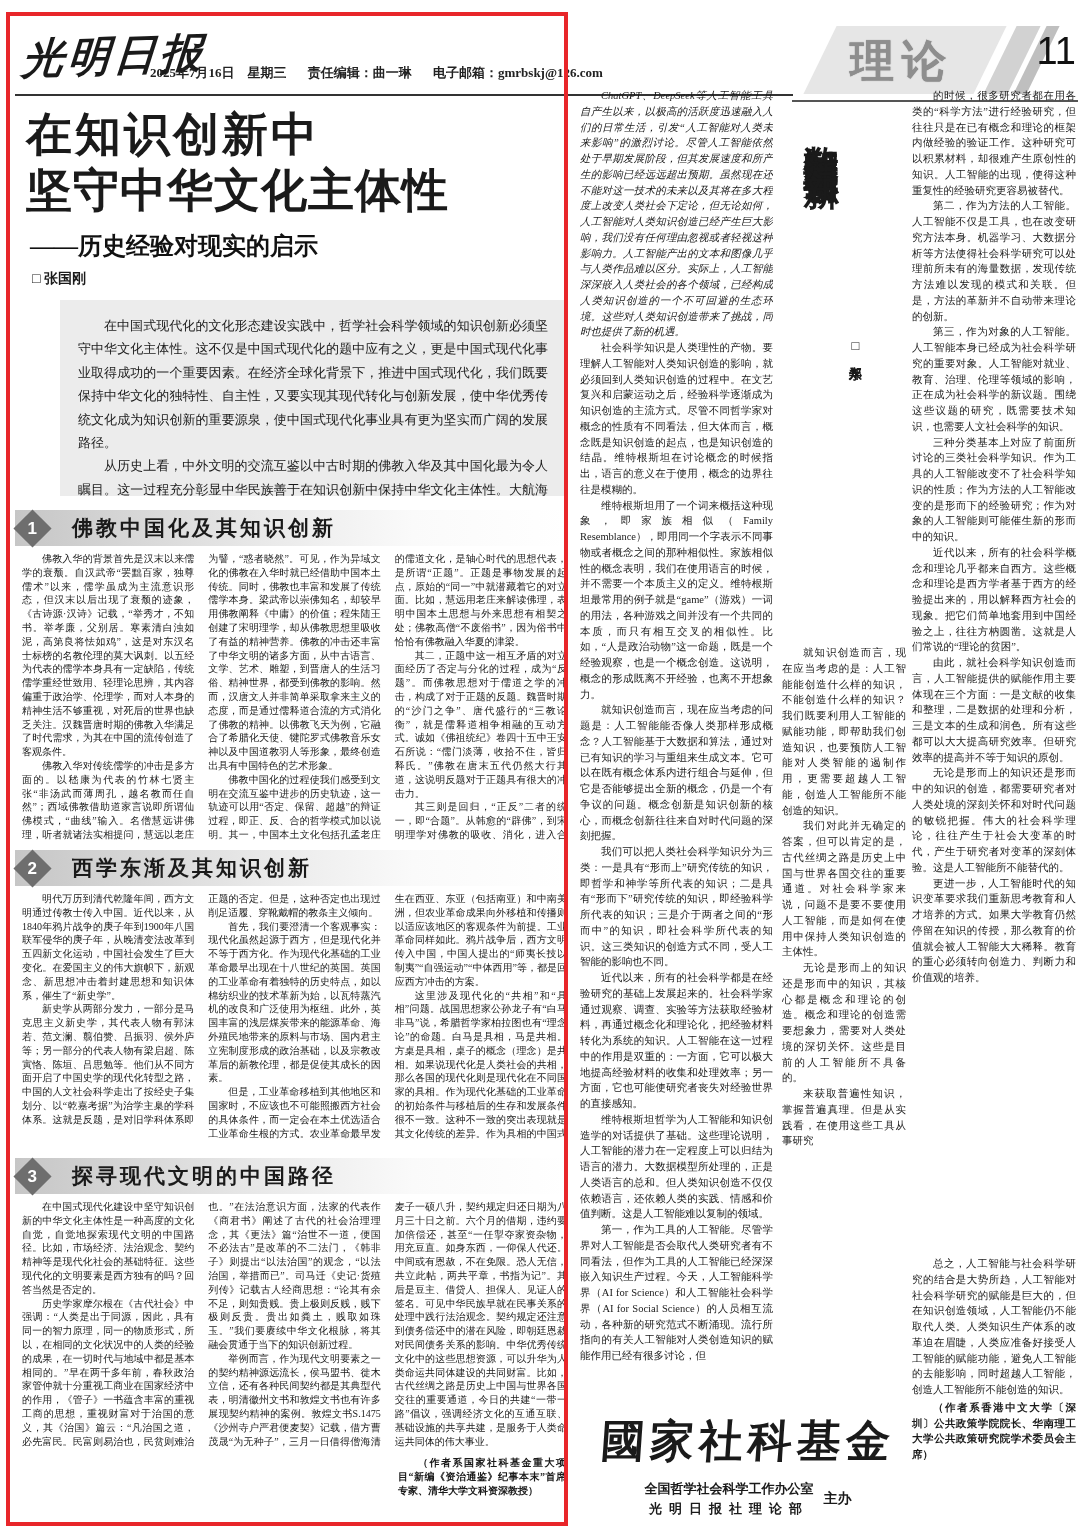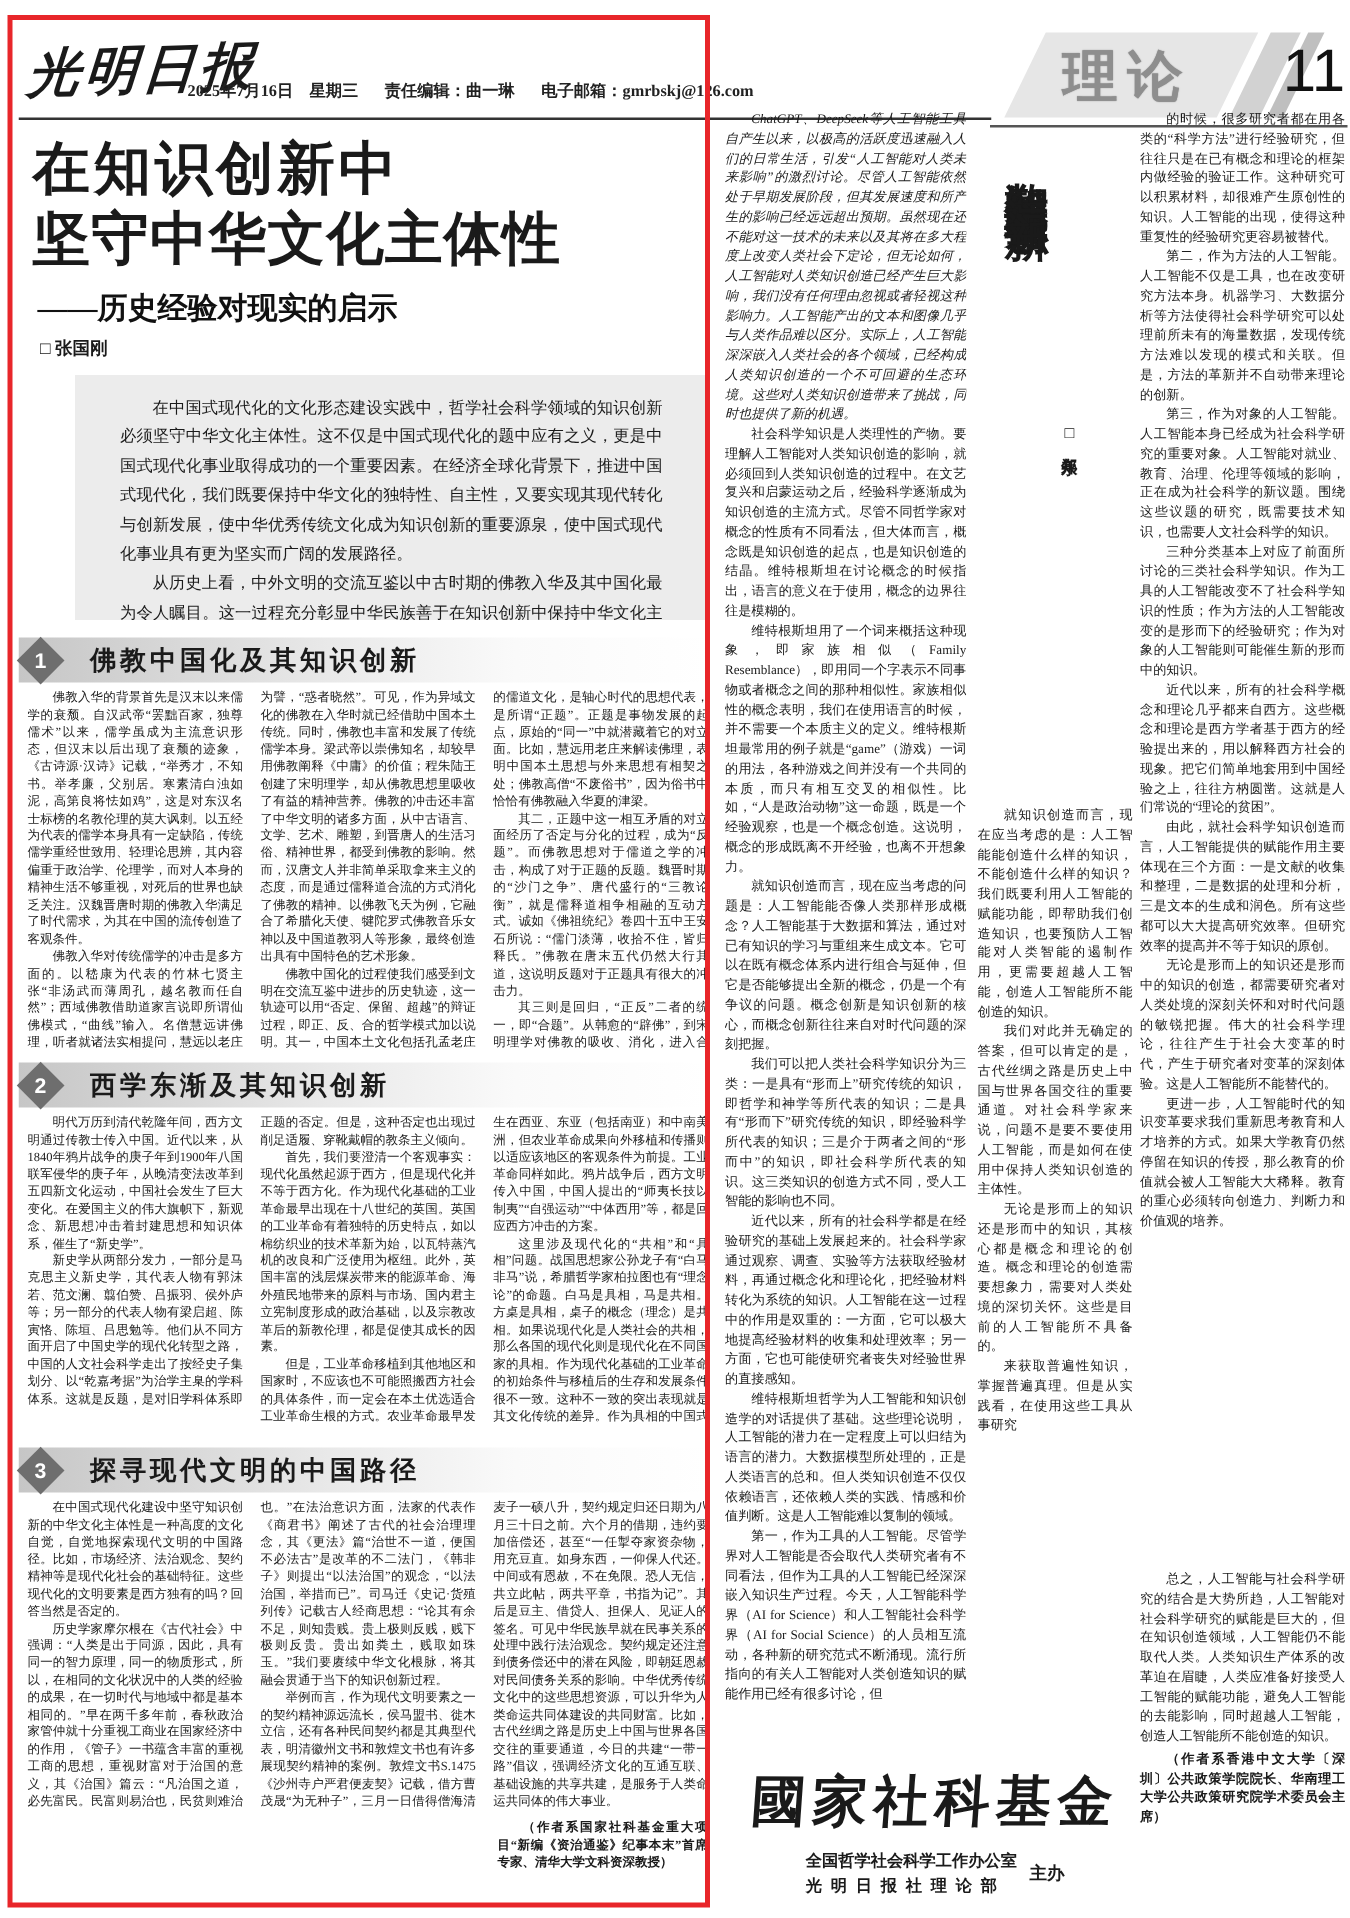--- a/index.html
+++ b/index.html
@@ -25,33 +25,33 @@
   
   .theory-box { left:792px; top:20px; width:286px; height:82px; }
   .theory-para { position:absolute; left:28px; top:6px; width:170px; height:68px;
     background:#e6e6e6; transform:skewX(-26deg); }
   .theory-stripe1 { position:absolute; left:208px; top:6px; width:24px; height:68px;
     background:#d2d2d2; transform:skewX(-26deg); }
   .theory-stripe2 { position:absolute; left:238px; top:6px; width:13px; height:68px;
     background:#bfbfbf; transform:skewX(-26deg); }
   .theory-label { position:absolute; left:58px; top:12px; font-size:44px; font-weight:900;
     color:#8e8e8e; letter-spacing:8px; text-shadow:0 0 1px #777; }
-  .theory-page { position:absolute; right:2px; top:10px; font-size:48px; color:#111;
+  .theory-page { position:absolute; right:2px; top:10px; font-size:38px; color:#111;
     font-family:"Liberation Sans","DejaVu Sans",sans-serif; font-weight:400; }
   .theory-rule { position:absolute; left:0; top:80px; width:286px; border-top:2px solid #555; }
 
   
   .hl1 { left:26px; top:104px; font-size:46px; font-weight:900; letter-spacing:3px; }
   .hl2 { left:26px; top:160px; font-size:46px; font-weight:900; letter-spacing:1px; }
   .sub { left:30px; top:230px; font-size:24px; font-weight:700; color:#111; }
   .byline { left:32px; top:270px; font-size:14px; font-weight:700; }
 
   
   .abstract { left:60px; top:300px; width:506px; height:196px; background:#ececec;
-    padding:14px 36px; font-size:13px; line-height:1.8; text-align:justify; overflow:hidden; }
+    padding:14px 18px; font-size:13px; line-height:1.8; text-align:justify; overflow:hidden; }
   .abstract p { text-indent:2em; }
 
   
   .sec-head { left:15px; width:552px; height:36px;
     background:linear-gradient(90deg,#c6c6c6 0%,#e9e9e9 45%,#fafafa 72%,#ffffff 100%);
     display:flex; align-items:center; }
   .diamond { width:27px; height:27px; background:#6e6e6e; transform:rotate(45deg);
     margin-left:4px; flex:none; display:flex; align-items:center; justify-content:center; }
   .diamond span { transform:rotate(-45deg); color:#fff; font-weight:700; font-size:17px;
     font-family:"Liberation Sans","DejaVu Sans",sans-serif; }
@@ -74,21 +74,21 @@
   .kai { font-style:italic; }
   .vtitle { left:796px; top:118px; height:515px; writing-mode:vertical-rl;
     font-size:35px; font-weight:900; letter-spacing:2px; }
   .vbyline { left:846px; top:338px; writing-mode:vertical-rl; font-size:13px; font-weight:700; }
 
   
   .fund { left:592px; top:1412px; width:312px; height:114px; text-align:center; }
   .fund-name { font-size:44px; font-weight:900; letter-spacing:5px;
     transform:skewX(-4deg); }
   .fund-orgs { margin-top:8px; display:flex; justify-content:center; align-items:center; gap:10px; }
-  .fund-lines { font-size:13px; font-weight:700; line-height:1.5; text-align:left; }
+  .fund-lines { font-size:13px; font-weight:700; line-height:1.5; text-align:center; }
   .fund-line2 { letter-spacing:7px; }
   .fund-host { font-size:14px; font-weight:700; }
 </style>
 </head>
 <body>
 
 <div class="abs red-frame"></div>
 
 <div class="abs paper-logo">光明日报</div>
 <div class="abs date-line">

